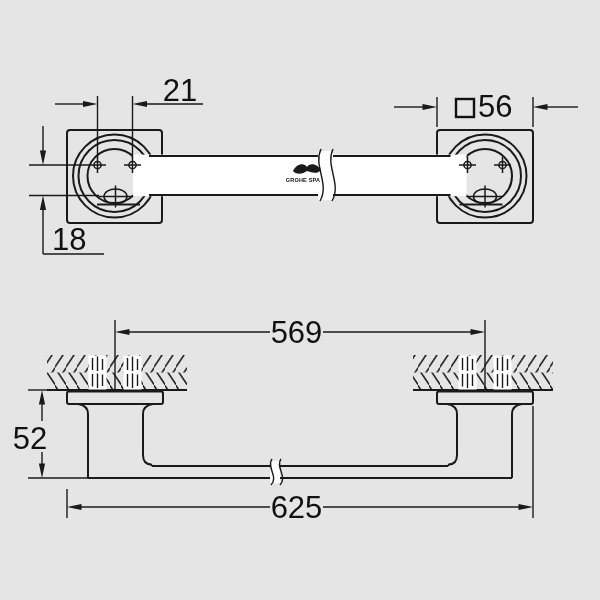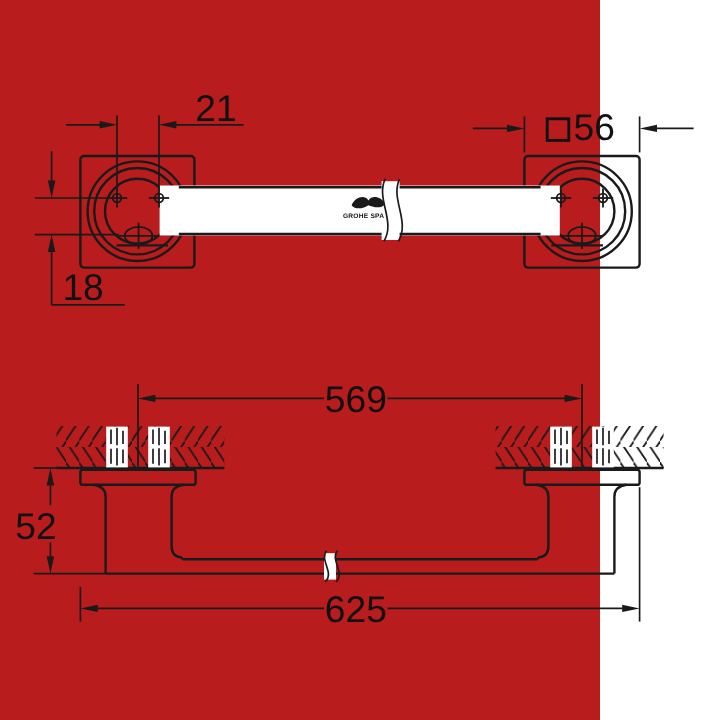--- a/index.html
+++ b/index.html
@@ -1,16 +1,16 @@
 <!DOCTYPE html>
 <html><head>
 <meta charset="utf-8">
 <style>
   html,body{margin:0;padding:0;background:#fff;}
-  .stage{width:500px;height:600px;background:#b91c1c;position:relative;}
+  .stage{width:600px;height:600px;background:#e5e5e5;position:relative;}
   .dim{font-family:"Liberation Sans",sans-serif;font-size:31px;fill:#111;}
   .logo-txt{font-family:"Liberation Sans",sans-serif;font-size:5.5px;font-weight:bold;fill:#111;letter-spacing:.2px;}
   .obj{stroke:#1a1a1a;stroke-width:2;fill:none;}
   .thin{stroke:#1a1a1a;stroke-width:1.4;fill:none;}
   .arrow{fill:#1a1a1a;stroke:none;}
 </style>
 </head>
 <body>
 
 <div class="stage">

